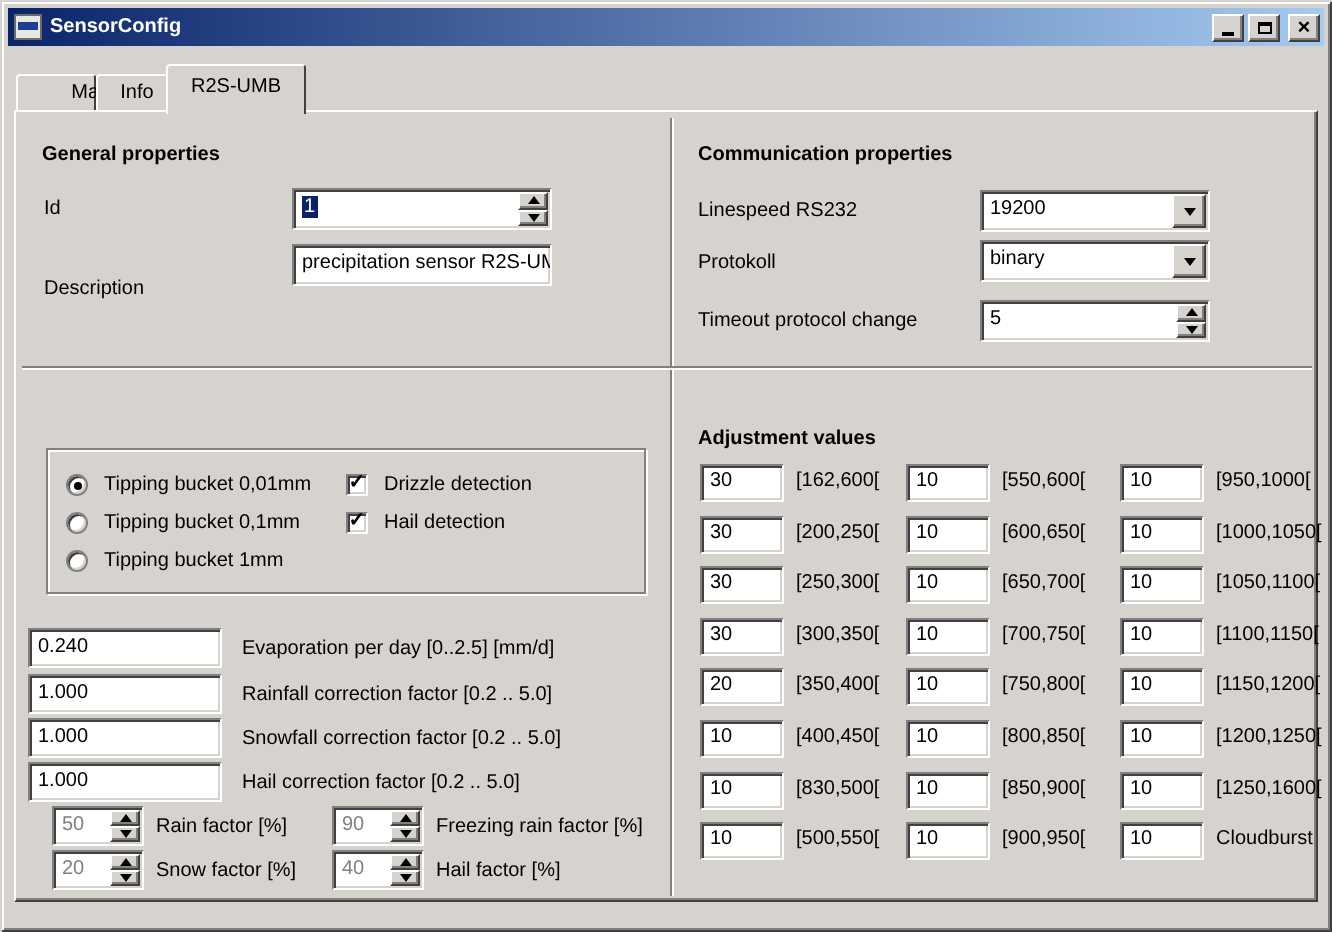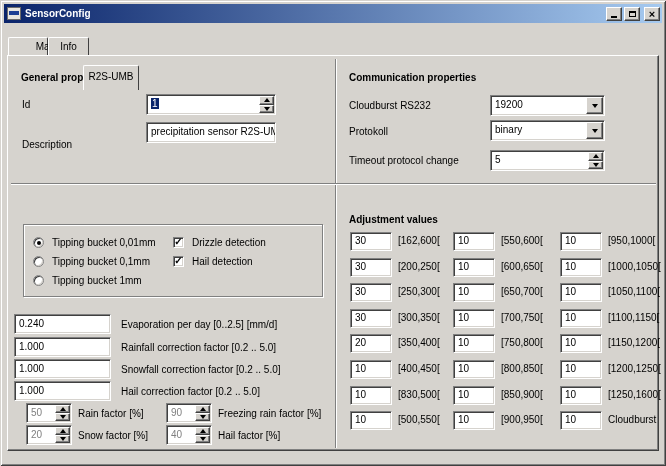--- a/index.html
+++ b/index.html
@@ -29,21 +29,21 @@
   .g-max{width:7px;height:6px;border:1px solid #000;border-top-width:2px;box-sizing:border-box;}
   .g-close{font-size:11px;font-weight:bold;line-height:10px;}
   .g-close::after{content:"\00d7";}
   
   .tab{position:absolute;background:#d6d3ce;z-index:2;
     border:1px solid;border-color:#fff #404040 #d6d3ce #fff;border-bottom:none;
     border-radius:2px 2px 0 0;display:flex;align-items:center;justify-content:center;
     box-sizing:border-box;cursor:default;}
   .tab-0{left:8px;top:37px;width:40px;height:18px;padding-left:37px;}
   .tab-1{left:48px;top:37px;width:41px;height:18px;}
-  .tab-2{left:83px;top:32px;width:56px;height:25px;z-index:4;padding-bottom:3px;margin-top:33px;}
+  .tab-2{left:83px;top:32px;width:70px;height:25px;z-index:4;padding-bottom:3px;}
   
   .page{position:absolute;left:7px;top:55px;width:652px;height:396px;z-index:1;
     border:1px solid;border-color:#fff #404040 #404040 #fff;
     box-shadow:inset -1px -1px 0 #808080, inset 1px 1px 0 #d6d3ce;box-sizing:border-box;}
   .vline{position:absolute;left:335px;top:59px;height:389px;width:0;z-index:2;
     border-left:1px solid #808080;border-right:1px solid #fff;}
   .hline{position:absolute;left:11px;top:183px;width:645px;height:0;z-index:2;
     border-top:1px solid #808080;border-bottom:1px solid #fff;}
   .ghead{position:absolute;font-weight:bold;z-index:3;white-space:nowrap;}
   .lbl{position:absolute;z-index:3;white-space:nowrap;}
@@ -145,21 +145,21 @@
           <span class="arr-dn"></span>
         </span>
     </span>
   </div>
 
   <div class="lbl" style="left:22px;top:139px;text-align:right;">Description</div>
   <div class="tbox abs field-val" style="left:146px;top:122px;width:130px;height:21px;">precipitation sensor R2S-UM</div>
 
   <div class="ghead" style="left:349px;top:72px;">Communication properties</div>
 
-  <div class="lbl" style="left:349px;top:100px;">Cloudburst RS232</div>
+  <div class="lbl" style="left:349px;top:100px;">Linespeed RS232</div>
   <div class="tbox combo abs" style="left:490px;top:95px;width:115px;height:21px;">
     <span class="cval">19200</span>
     <span class="dbtn">
         <span class="arr-dn"></span>
       </span>
   </div>
 
   <div class="lbl" style="left:349px;top:126px;">Protokoll</div>
   <div class="tbox combo abs" style="left:490px;top:120px;width:115px;height:21px;">
     <span class="cval">binary</span>

